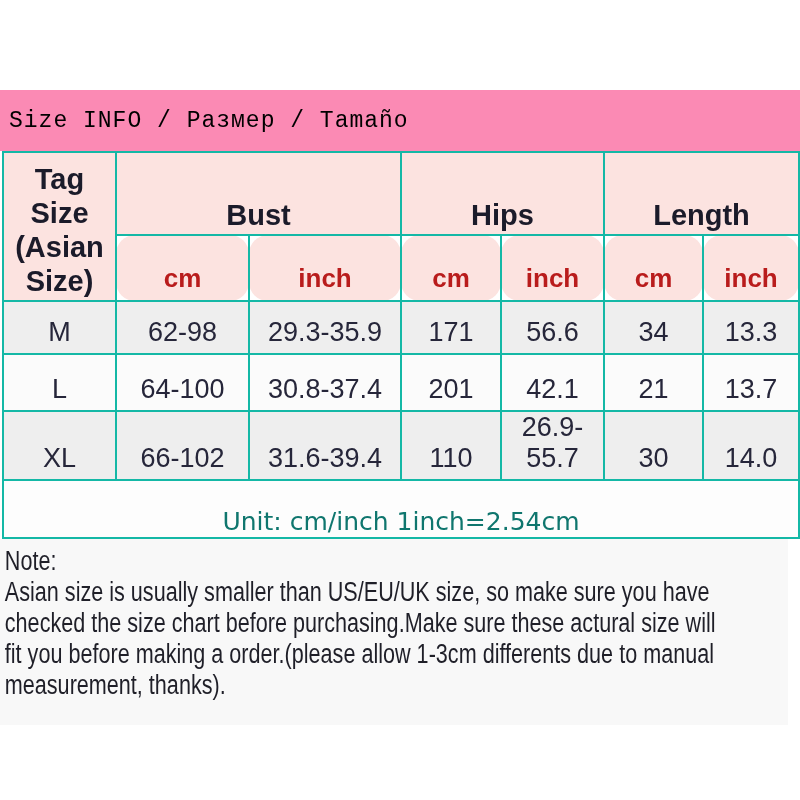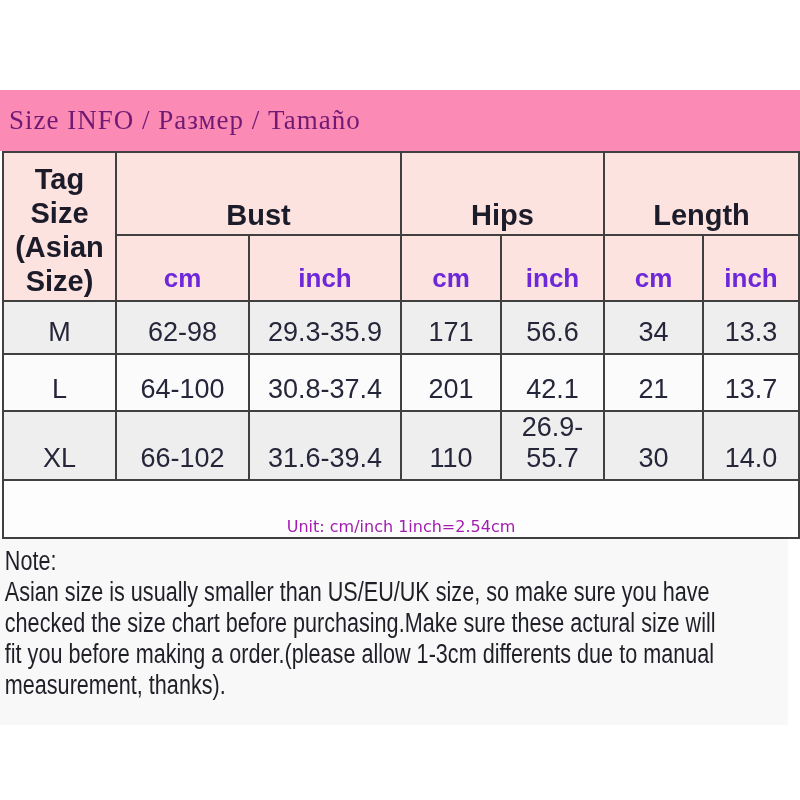--- a/index.html
+++ b/index.html
@@ -13,36 +13,36 @@
   .top-spacer{height:90px;}
   
   .title-bar{
     height:61px;
     background:#fb8ab4;
     display:flex;align-items:center;
     padding-left:9px;
     box-sizing:border-box;
   }
   .title-bar span{
-    font-family:Liberation Serif, serif;
-    font-size:27px;
-    color:#701a75;
+    font-family:Liberation Mono, monospace;
+    font-size:23px;
+    color:#000000;
     letter-spacing:1px;
   }
   
   table.size-table{
     margin-left:2px;
     width:796px;
     table-layout:fixed;
     border-collapse:collapse;
     border:2px solid #bdbdbd;
     border-top:2px solid #e7a9b3;
   }
   table.size-table th, table.size-table td{
-    border:2px solid #404040;
+    border:2px solid #14b8a6;
     text-align:center;
     color:#26263a;
     overflow:hidden;
   }
   th.corner{
     background:#fce3e0;
     font-size:28px;font-weight:bold;
     line-height:34px;
     vertical-align:middle;
     padding:0 4px;
@@ -55,37 +55,38 @@
     vertical-align:bottom;
     padding-bottom:2px;
     color:#1b1b2a;
   }
   tr.sub-row th{
     height:57px;
     background:#fce3e0;
     font-size:26px;font-weight:bold;
     vertical-align:bottom;
     padding-bottom:6px;
-    color:#6d28d9;
+    color:#b91c1c;
+    border-radius:19px;
   }
   tr.data-row td{
     font-size:27px;
     vertical-align:bottom;
     padding:0 4px 5px 4px;
     line-height:31px;
   }
   tr.data-row.alt td{background:#eeeeee;}
   tr.data-row.lite td{background:#fbfbfb;}
   tr.unit-row td{
     height:54px;
     background:#fdfdfd;
     vertical-align:bottom;
     font-family:"DejaVu Sans", sans-serif;
-    font-size:16px;
-    color:#a21caf;
+    font-size:25px;
+    color:#0f766e;
   }
   
   .note-section{
     width:788px;
     height:186px;
     background:#f8f8f8;
     overflow:hidden;
   }
   .note-inner{
     width:1000px;

